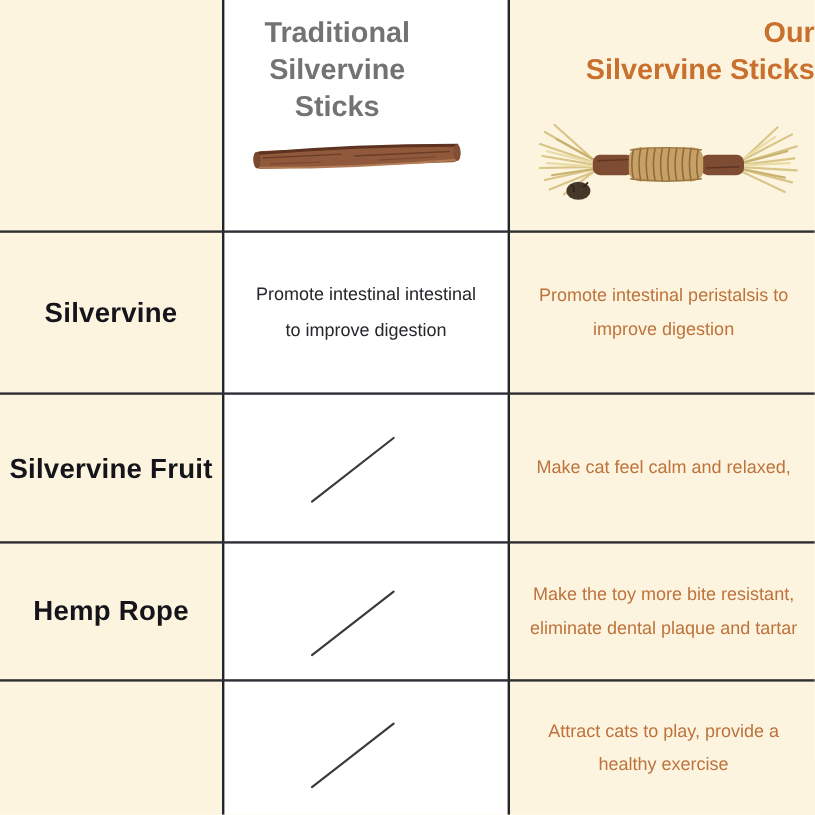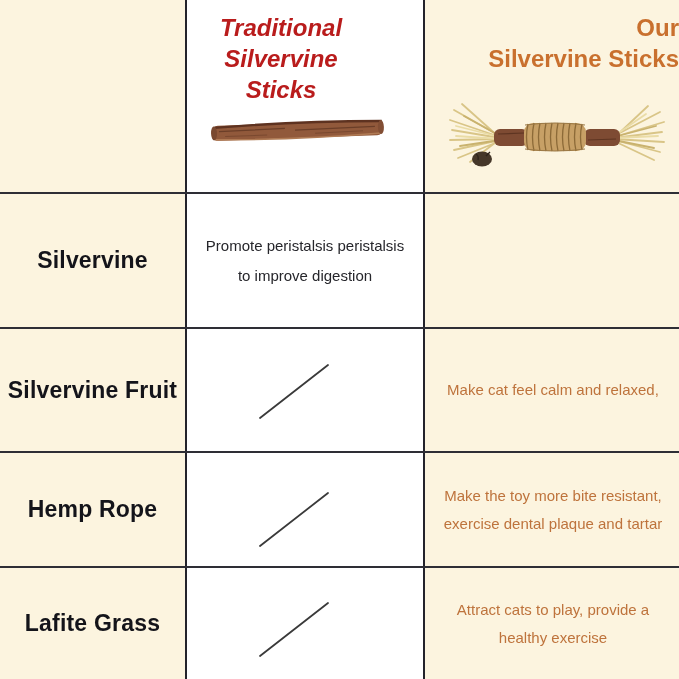--- a/index.html
+++ b/index.html
@@ -28,21 +28,21 @@
   .col-trad{left:189px; width:232px; font-size:15px; color:#26262b; line-height:30px;}
   .col-ours{left:429px; width:248px; font-size:15px; color:var(--body-orange,#BE733C); line-height:28px;}
   .r-2{top:194px; height:133px;}
   .r-3{top:329px; height:122px;}
   .r-4{top:453px; height:113px;}
   .r-5{top:568px; height:111px;}
   .title{
     position:absolute; top:12px; z-index:3; text-align:center;
     font-size:24px; font-weight:700; line-height:31px;
   }
-  .title-trad{left:187px; width:188px; color:#b91c1c;font-style:italic;}
+  .title-trad{left:187px; width:188px; color:#737373;}
   .title-ours{left:427px; width:252px; color:var(--accent-orange,#C9702E);text-align:right;}
   .title span{display:block;}
   .stick-svg{position:absolute; z-index:3;}
   .stick-trad{left:205px; top:110px;}
   .stick-ours{left:448px; top:96px;}
   .slash{position:absolute; z-index:3;}
   .sl-3{left:256px; top:361px;}
   .sl-4{left:256px; top:489px;}
   .sl-5{left:256px; top:599px;}
 </style>
@@ -95,41 +95,44 @@
     <rect x="76" y="27" width="62" height="28" rx="9" fill="#C7A066"></rect>
     <path d="M80 28 Q77 41 80 54 M86 27 Q83 41 86 55 M92 27 Q89 41 92 55 M98 27 Q95 41 98 55 M104 27 Q101 41 104 55 M110 27 Q107 41 110 55 M116 27 Q113 41 116 55 M122 27 Q119 41 122 55 M128 27 Q125 41 128 55 M134 28 Q131 41 134 54" stroke="#8C6A38" stroke-width="1.3" fill="none"></path>
     <path d="M77 29 Q107 25 137 29 M77 53 Q107 57 137 53" stroke="#9A7845" stroke-width="1.2" fill="none"></path>
     <ellipse cx="34" cy="63" rx="10" ry="7.5" fill="#453729"></ellipse>
     <path d="M28 58 Q31 60 30 64 M38 60 L42 56" stroke="#2E241B" stroke-width="1.4" fill="none"></path>
   </svg>
 
   <div class="cell col-label r-3">Silvervine Fruit</div>
   <div class="cell col-label r-2">Silvervine</div>
   <div class="cell col-label r-4">Hemp Rope</div>
-  <div class="cell col-label r-5">Lafite Grass</div>
 
   <div class="cell col-trad r-2">
-    <span>Promote peristalsis peristalsis</span>
+    <span>Promote intestinal intestinal</span>
     <span>to improve digestion</span>
   </div>
   <svg class="slash sl-3" width="76" height="60" viewBox="0 0 76 60">
     <line x1="4" y1="57" x2="72" y2="4" stroke="#3A3A3A" stroke-width="1.8" stroke-linecap="round"></line>
   </svg>
   <svg class="slash sl-4" width="76" height="60" viewBox="0 0 76 60">
     <line x1="4" y1="57" x2="72" y2="4" stroke="#3A3A3A" stroke-width="1.8" stroke-linecap="round"></line>
   </svg>
   <svg class="slash sl-5" width="76" height="60" viewBox="0 0 76 60">
     <line x1="4" y1="57" x2="72" y2="4" stroke="#3A3A3A" stroke-width="1.8" stroke-linecap="round"></line>
   </svg>
 
+  <div class="cell col-ours r-2">
+    <span>Promote intestinal peristalsis to</span>
+    <span>improve digestion</span>
+  </div>
   <div class="cell col-ours r-3">
     <span>Make cat feel calm and relaxed,</span>
   </div>
   <div class="cell col-ours r-4">
     <span>Make the toy more bite resistant,</span>
-    <span>exercise dental plaque and tartar</span>
+    <span>eliminate dental plaque and tartar</span>
   </div>
   <div class="cell col-ours r-5">
     <span>Attract cats to play, provide a</span>
     <span>healthy exercise</span>
   </div>
 
 </div>
 
 </body></html>

